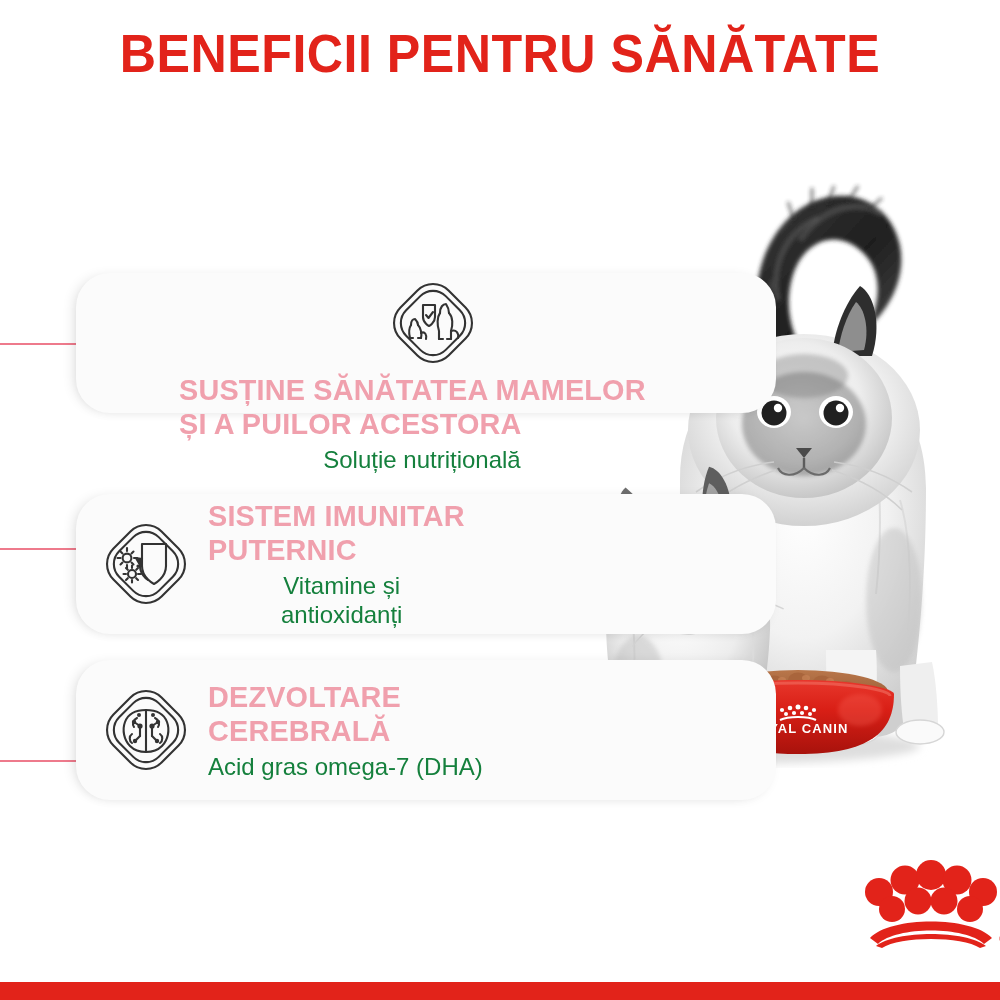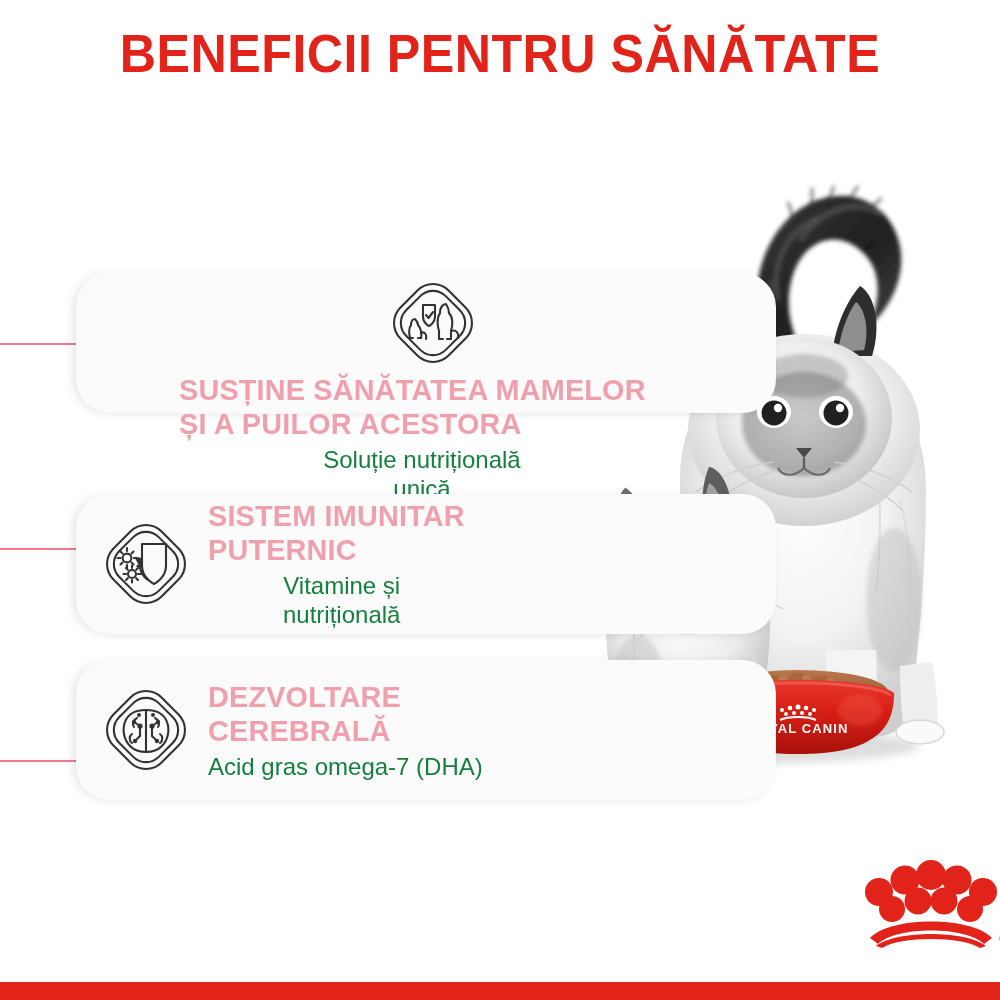--- a/index.html
+++ b/index.html
@@ -362,21 +362,20 @@
         </g>
       </svg>
     </div>
     <div class="card-text">
       <div class="benefit-title">
         <div>SUSȚINE SĂNĂTATEA MAMELOR</div>
         <div>ȘI A PUILOR ACESTORA</div>
       </div>
       <div class="benefit-sub">
         <div>Soluție nutrițională</div>
-        <div>unică</div>
       </div>
     </div>
   </div>
 
   <div class="connector k2"></div>
   <div class="card c2">
     <div class="icon-wrap">
       <svg viewBox="0 0 100 100" xmlns="http://www.w3.org/2000/svg">
         <g fill="none" stroke="#333333" stroke-width="2.1" stroke-linejoin="round" stroke-linecap="round">
           <rect x="16" y="16" width="68" height="68" rx="22" transform="rotate(45 50 50)"></rect>
@@ -403,21 +402,21 @@
         </g>
       </svg>
     </div>
     <div class="card-text">
       <div class="benefit-title">
         <div>SISTEM IMUNITAR</div>
         <div>PUTERNIC</div>
       </div>
       <div class="benefit-sub">
         <div>Vitamine și</div>
-        <div>nutrițională</div>
+        <div>antioxidanți</div>
       </div>
     </div>
   </div>
 
   <div class="connector k3"></div>
   <div class="card c3">
     <div class="icon-wrap">
       <svg viewBox="0 0 100 100" xmlns="http://www.w3.org/2000/svg">
         <g fill="none" stroke="#333333" stroke-width="2.1" stroke-linejoin="round" stroke-linecap="round">
           <rect x="16" y="16" width="68" height="68" rx="22" transform="rotate(45 50 50)"></rect>

